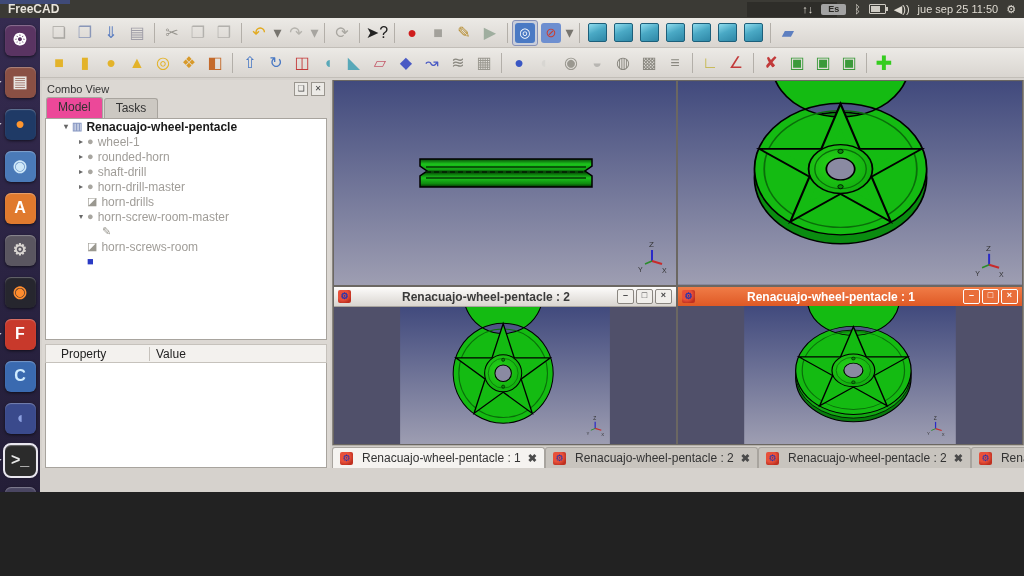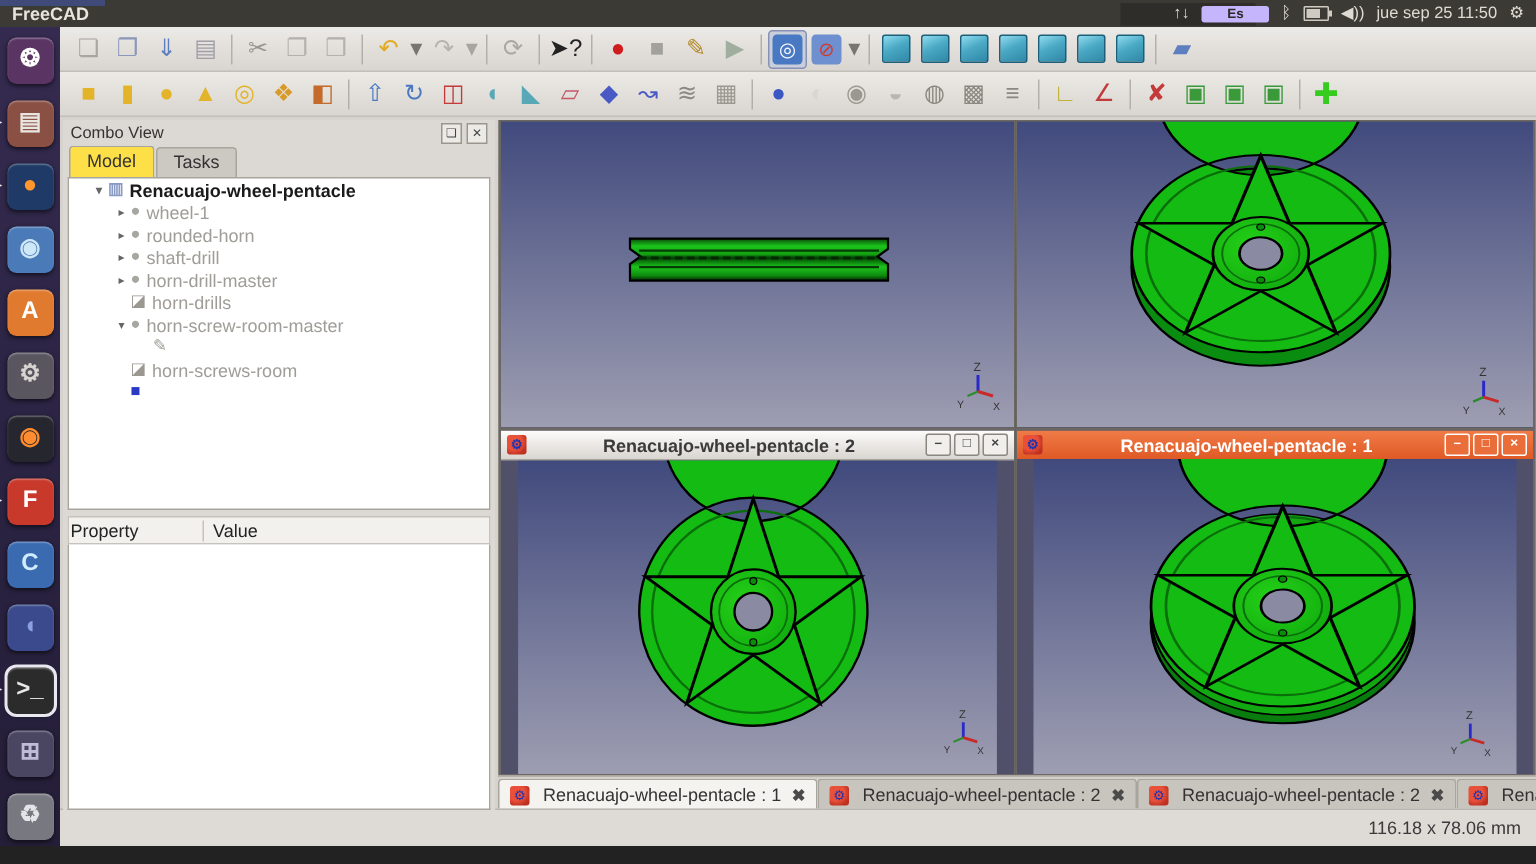--- a/index.html
+++ b/index.html
@@ -1,26 +1,26 @@
 <!DOCTYPE html>
 <html><head>
 <meta charset="utf-8">
 <style>
   html,body{margin:0;padding:0;background:#222;}
-  .screen{position:relative;width:1024px;height:564px;overflow:hidden;background:#d6d2cd;
+  .screen{position:relative;width:1024px;height:492px;overflow:hidden;background:#d6d2cd;
           font-family:"Liberation Sans",sans-serif;-webkit-font-smoothing:antialiased;}
   
   .top-panel{position:absolute;left:0;top:0;right:0;height:18px;background:#3b3a35;color:#dfdbd2;
              display:flex;align-items:center;z-index:40;}
   .panel-strip{position:absolute;left:0;top:0;width:70px;height:4px;background:#3f4a78;}
   .panel-shadowblock{position:absolute;left:747px;top:2px;width:90px;height:15px;background:#2e2d29;}
   .panel-title{font-weight:bold;font-size:12px;margin-left:8px;color:#e8e4dc;}
   .panel-right{margin-left:auto;display:flex;align-items:center;gap:8px;padding-right:8px;font-size:11px;z-index:2;}
   .pi{line-height:1;}
-  .kbd{background:#c4b5fd;color:#2b2a26;border-radius:2px;padding:1px 17px;font-size:9px;font-weight:bold;}
+  .kbd{background:#a3a3a3;color:#2b2a26;border-radius:2px;padding:1px 7px;font-size:9px;font-weight:bold;}
   .battery{display:inline-block;width:15px;height:8px;border:1px solid #cfcbc3;border-radius:1px;position:relative;}
   .battery::after{content:"";position:absolute;right:-3px;top:2px;width:2px;height:4px;background:#cfcbc3;}
   .bfill{position:absolute;left:1px;top:1px;bottom:1px;width:9px;background:#cfcbc3;}
   .clock{font-size:11px;}
   
   .launcher{position:absolute;left:0;top:18px;width:40px;bottom:0;z-index:30;
             background:linear-gradient(180deg,#352b50 0%,#2a2342 55%,#241e38 100%);
             display:flex;flex-direction:column;align-items:center;padding-top:2px;gap:2px;}
   .ln-item{position:relative;width:38px;height:40px;display:flex;align-items:center;justify-content:center;flex:0 0 auto;}
   .ln-tile{width:31px;height:31px;border-radius:6px;display:flex;align-items:center;justify-content:center;
@@ -51,35 +51,35 @@
   
   .dock{position:absolute;left:2px;top:62px;width:288px;bottom:24px;background:#dcd8d3;
         display:flex;flex-direction:column;font-size:12px;z-index:5;}
   .dock-title{height:17px;display:flex;align-items:center;padding:0 5px;font-size:11px;color:#333;}
   .dock-btns{margin-left:auto;display:flex;}
   .dbtn{width:12px;height:12px;border:1px solid #9a968f;background:#eceae6;font-size:8px;display:flex;
         align-items:center;justify-content:center;margin-left:3px;color:#444;}
   .dock-tabs{display:flex;padding-left:4px;align-items:flex-end;gap:1px;height:21px;}
   .dtab{padding:2px 11px 3px;font-size:12px;background:#ccc8c2;border:1px solid #a8a49e;border-bottom:none;
         border-radius:3px 3px 0 0;color:#333;}
-  .dtab.active{background:#fde047;padding-bottom:4px;}
+  .dtab.active{background:#ec4899;padding-bottom:4px;}
   .tree-wrap{height:220px;background:#fff;border:1px solid #a8a49e;margin:0 3px;overflow:hidden;}
   .tree-header{height:17px;background:#fbfaf8;border-bottom:1px solid #c6c2bc;display:flex;align-items:center;
                padding:0 5px;color:#222;position:relative;}
   .tree-header::after{content:"";position:absolute;right:60px;top:0;bottom:0;width:1px;background:#d4d0ca;}
   .tree-app{padding:2px 5px 1px;color:#111;}
   .tree-row{display:flex;align-items:center;height:15px;color:#111;font-size:12px;}
   .tree-row.gray{color:#a09d98;}
   .tree-row.bold{font-weight:bold;color:#1a1a1a;}
   .expander{width:10px;font-size:8px;color:#666;text-align:center;flex:0 0 auto;}
   .tree-icon{margin:0 4px 0 1px;font-size:11px;line-height:1;flex:0 0 auto;}
   .splitter{height:4px;}
   .prop-header{display:flex;height:17px;background:#f3f1ee;border:1px solid #c6c2bc;margin:0 3px;
                font-size:12px;color:#222;align-items:center;}
-  .ph1{width:88px;padding-left:1px;border-right:1px solid #c6c2bc;}
+  .ph1{width:88px;padding-left:15px;border-right:1px solid #c6c2bc;}
   .ph2{padding-left:6px;}
   .prop-body{flex:1;background:#fff;border:1px solid #a8a49e;border-top:none;margin:0 3px;}
   .dock-bottom-tabs{height:23px;display:flex;padding-left:5px;gap:3px;align-items:flex-start;padding-top:0;}
   .btab{padding:1px 10px 3px;background:#f3f1ee;border:1px solid #a09c96;border-top:none;
         border-radius:0 0 6px 6px;font-size:12px;color:#333;}
   
   .mdi{position:absolute;left:292px;top:62px;right:0;bottom:46px;background:#8a8681;}
   .win{position:absolute;border:1px solid #6b6762;background:#50506a;overflow:hidden;}
   .win.tl{left:1px;top:0;width:342px;height:204px;}
   .win.tr{left:345px;top:0;right:1px;height:204px;}
@@ -549,23 +549,20 @@
           <span class="fc-mini">⚙</span>
           <span>Renacuajo-wheel-pentacle : 2</span>
           <span class="mtab-close">✖</span>
         </div>
         <div class="mdi-tab truncated">
           <span class="fc-mini">⚙</span>
           <span>Renacuajo</span>
         </div>
       </div>
 
-    <div class="statusbar">
-      <span class="dim">116.18 x 78.06 mm</span>
-    </div>
   </div>
 </div>
 
 <svg width="0" height="0" style="position:absolute" xmlns="http://www.w3.org/2000/svg">
   <defs>
     <linearGradient id="vpbg" x1="0" y1="0" x2="0" y2="1">
       <stop offset="0" stop-color="#414a7d"></stop>
         <stop offset="1" stop-color="#9e9eb2"></stop>
     </linearGradient>
     <linearGradient id="sideg" x1="0" y1="0" x2="0" y2="1">

